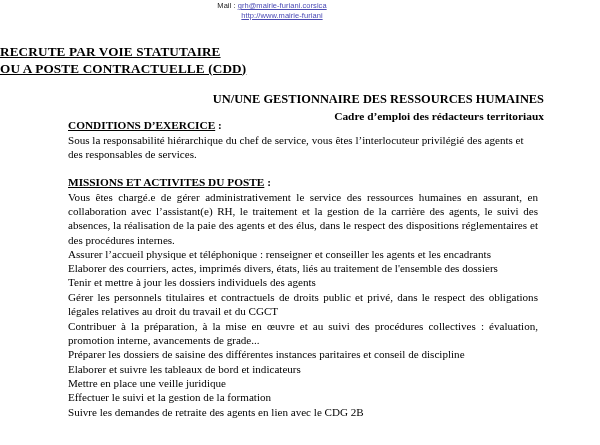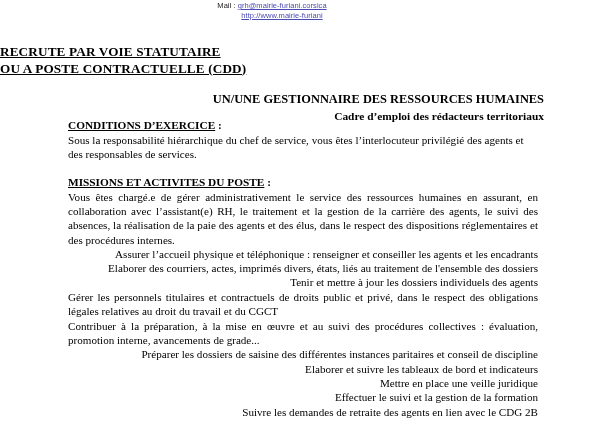--- a/index.html
+++ b/index.html
@@ -98,21 +98,21 @@
   }
   p.flow {
     margin: 0;
     text-align: left;
     font-size: 11.1px;
     line-height: 14.3px;
   }
   .listline {
     font-size: 11.1px;
     line-height: 14.35px;
-    text-align: right;
+    text-align: left;
   }
   .listline.just {
     text-align: justify;
     text-justify: inter-word;
   }
 </style>
 </head>
 <body>
 
 <div class="page">

